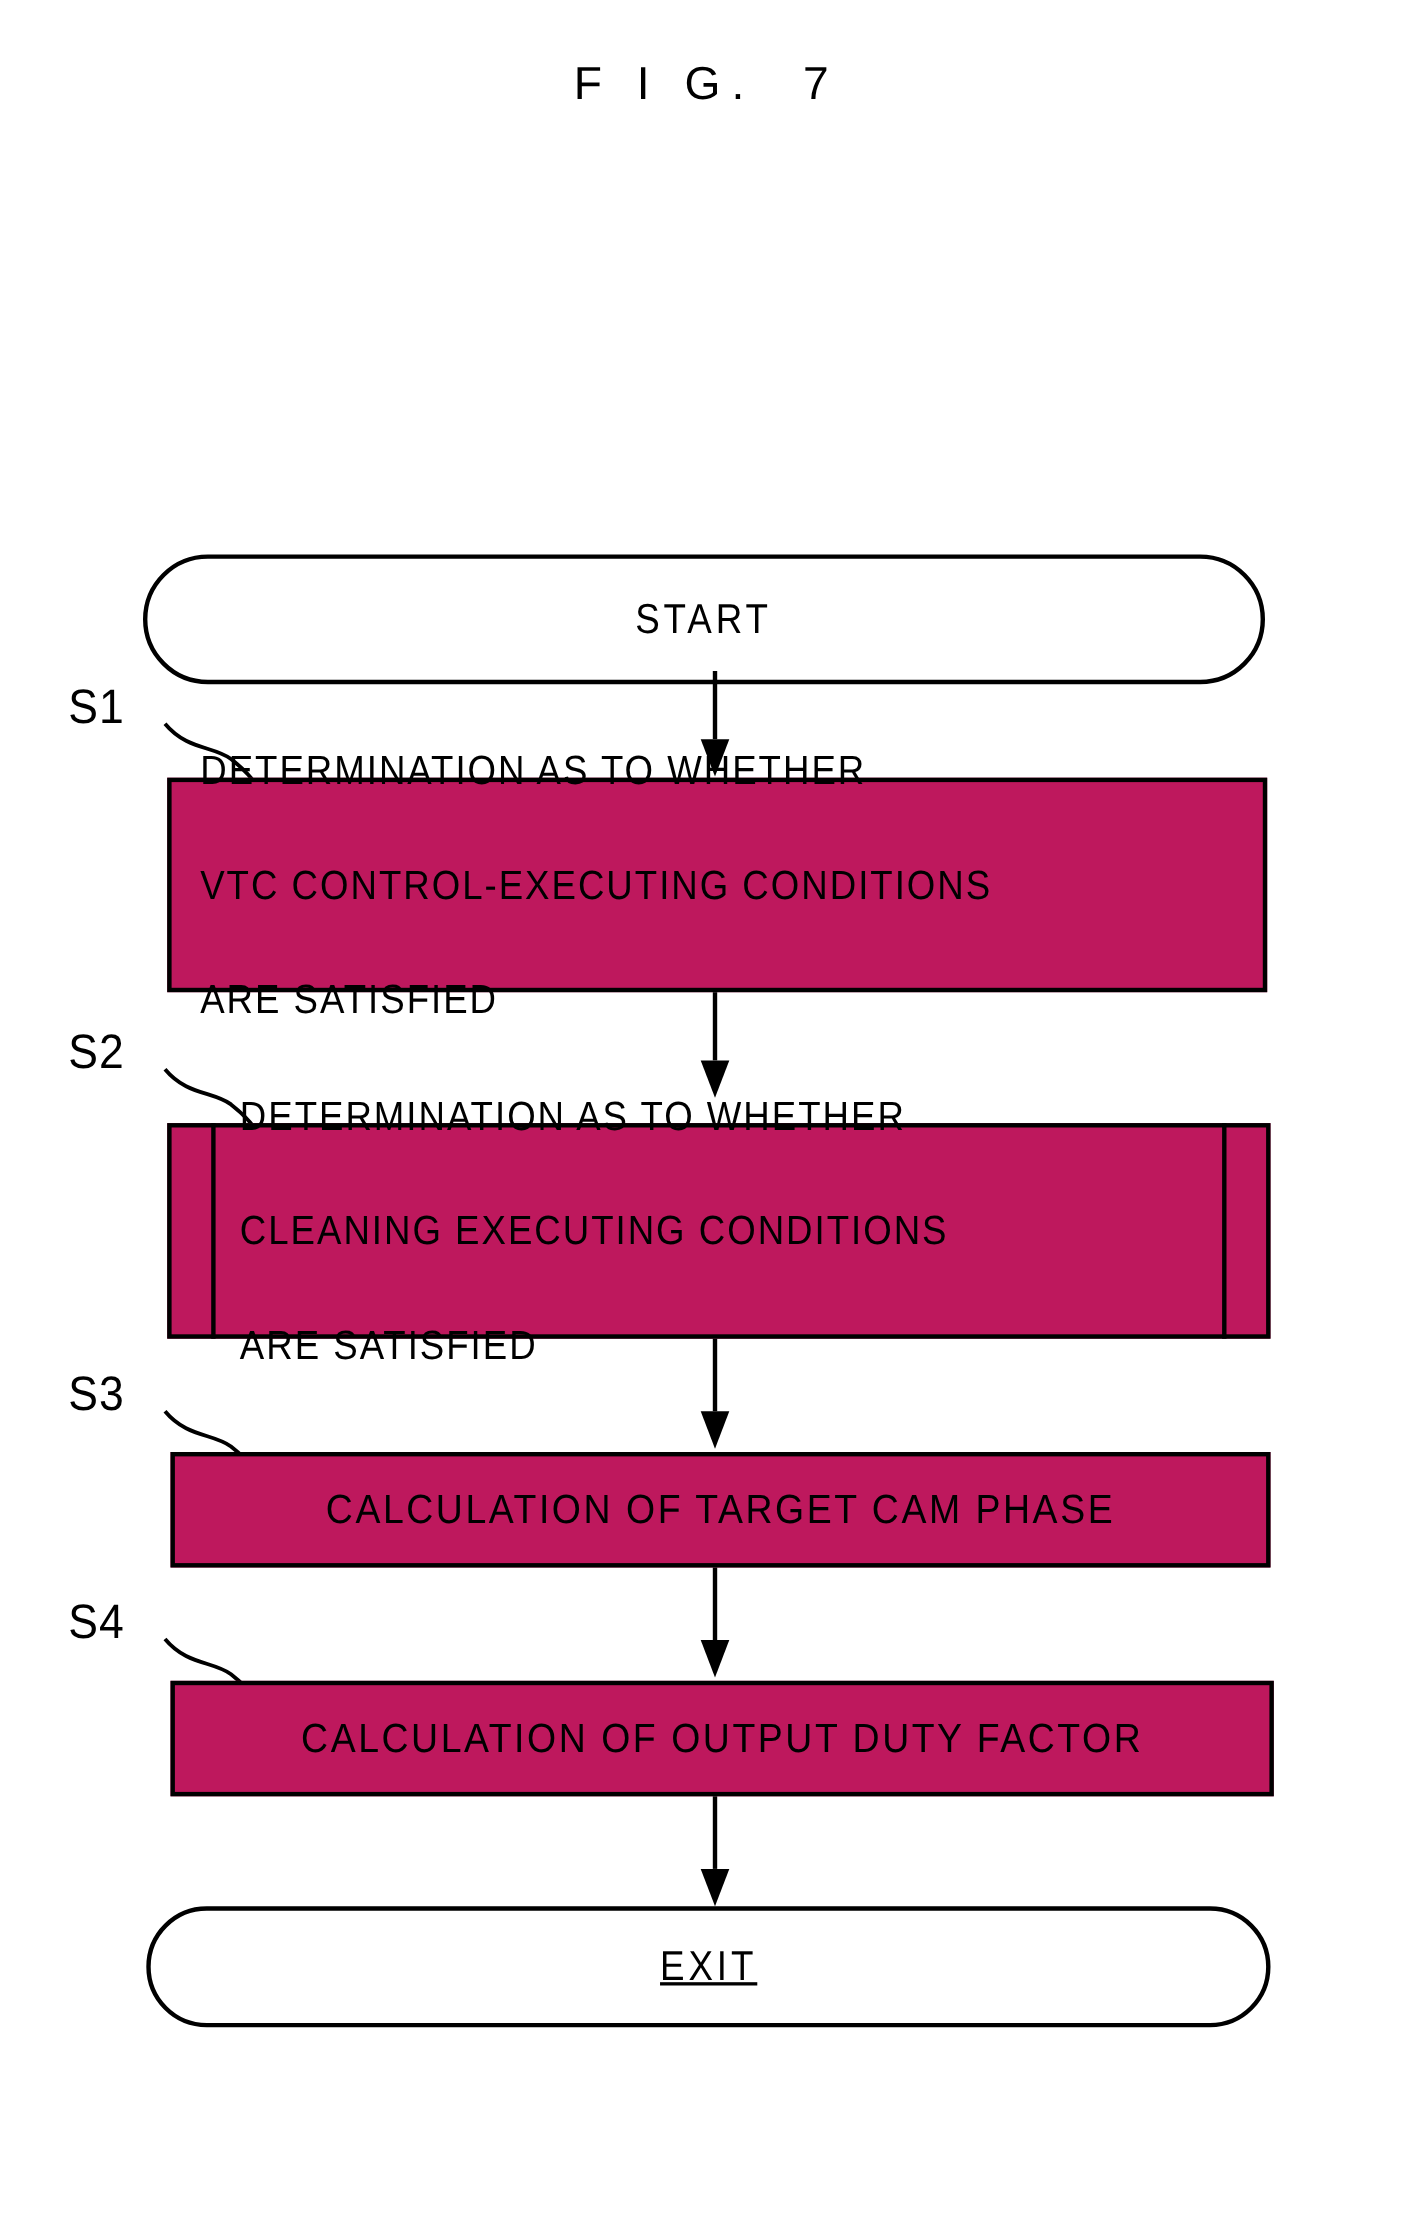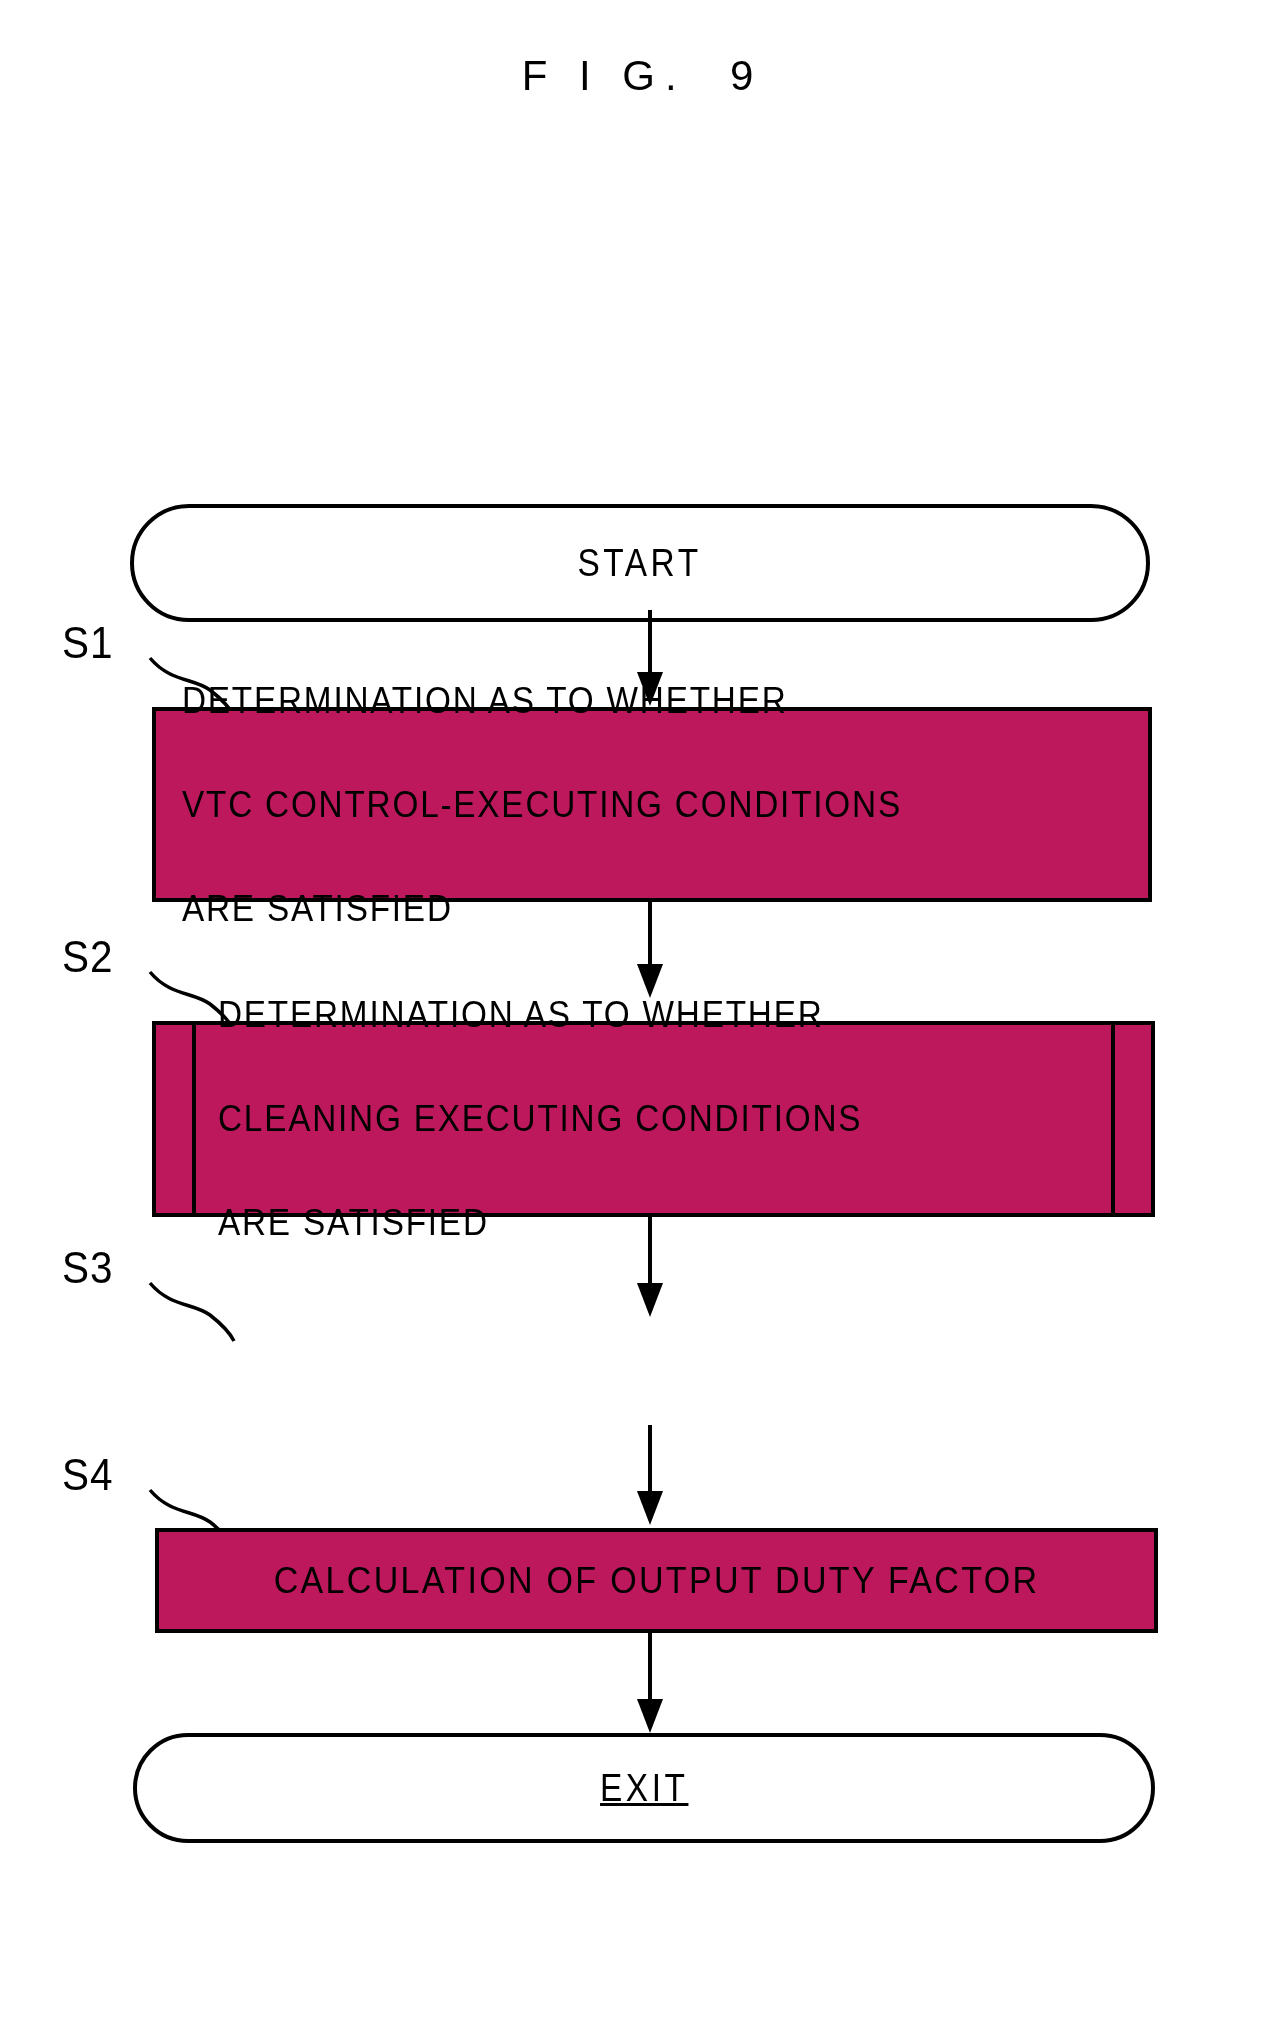--- a/index.html
+++ b/index.html
@@ -137,21 +137,21 @@
     fill: none;
     stroke: #000;
     stroke-width: 3.5;
   }
 </style>
 </head>
 <body>
 
 <div id="page">
 
-  <div class="fig-title">F I G.  9</div>
+  <div class="fig-title">F I G.  7</div>
 
   <div class="terminal" style="left:130px; top:492px; width:1020px; height:118px;margin-top:12px;">
     <span class="term-label">START</span>
   </div>
 
   <div class="conn" style="left:648px; top:610px; height:62px;"></div>
   <div class="arrowhead" style="left:637px; top:672px;"></div>
 
   <div class="step-label" style="left:62px; top:618px;">S1</div>
   <svg class="leader" style="left:148px; top:656px; width:110px; height:62px;" viewBox="0 0 110 62">
@@ -185,20 +185,25 @@
   </div>
 
   <div class="conn" style="left:648px; top:1217px; height:66px;"></div>
   <div class="arrowhead" style="left:637px; top:1283px;"></div>
 
   <div class="step-label" style="left:62px; top:1243px;">S3</div>
   <svg class="leader" style="left:148px; top:1281px; width:110px; height:62px;" viewBox="0 0 110 62">
     <path d="M2,2 C22,26 46,22 62,34 C76,45 82,52 86,60"></path>
   </svg>
 
+  <div class="proc centered" style="left:155px; top:1320px; width:1000px; height:105px;">
+    <div class="proc-text">
+      <span class="lt">CALCULATION OF TARGET CAM PHASE</span>
+    </div>
+  </div>
 
   <div class="conn" style="left:648px; top:1425px; height:66px;"></div>
   <div class="arrowhead" style="left:637px; top:1491px;"></div>
 
   <div class="step-label" style="left:62px; top:1450px;">S4</div>
   <svg class="leader" style="left:148px; top:1488px; width:110px; height:62px;" viewBox="0 0 110 62">
     <path d="M2,2 C22,26 46,22 62,34 C76,45 82,52 86,60"></path>
   </svg>
 
   <div class="proc centered" style="left:155px; top:1528px; width:1003px; height:105px;padding-left:33px;">

